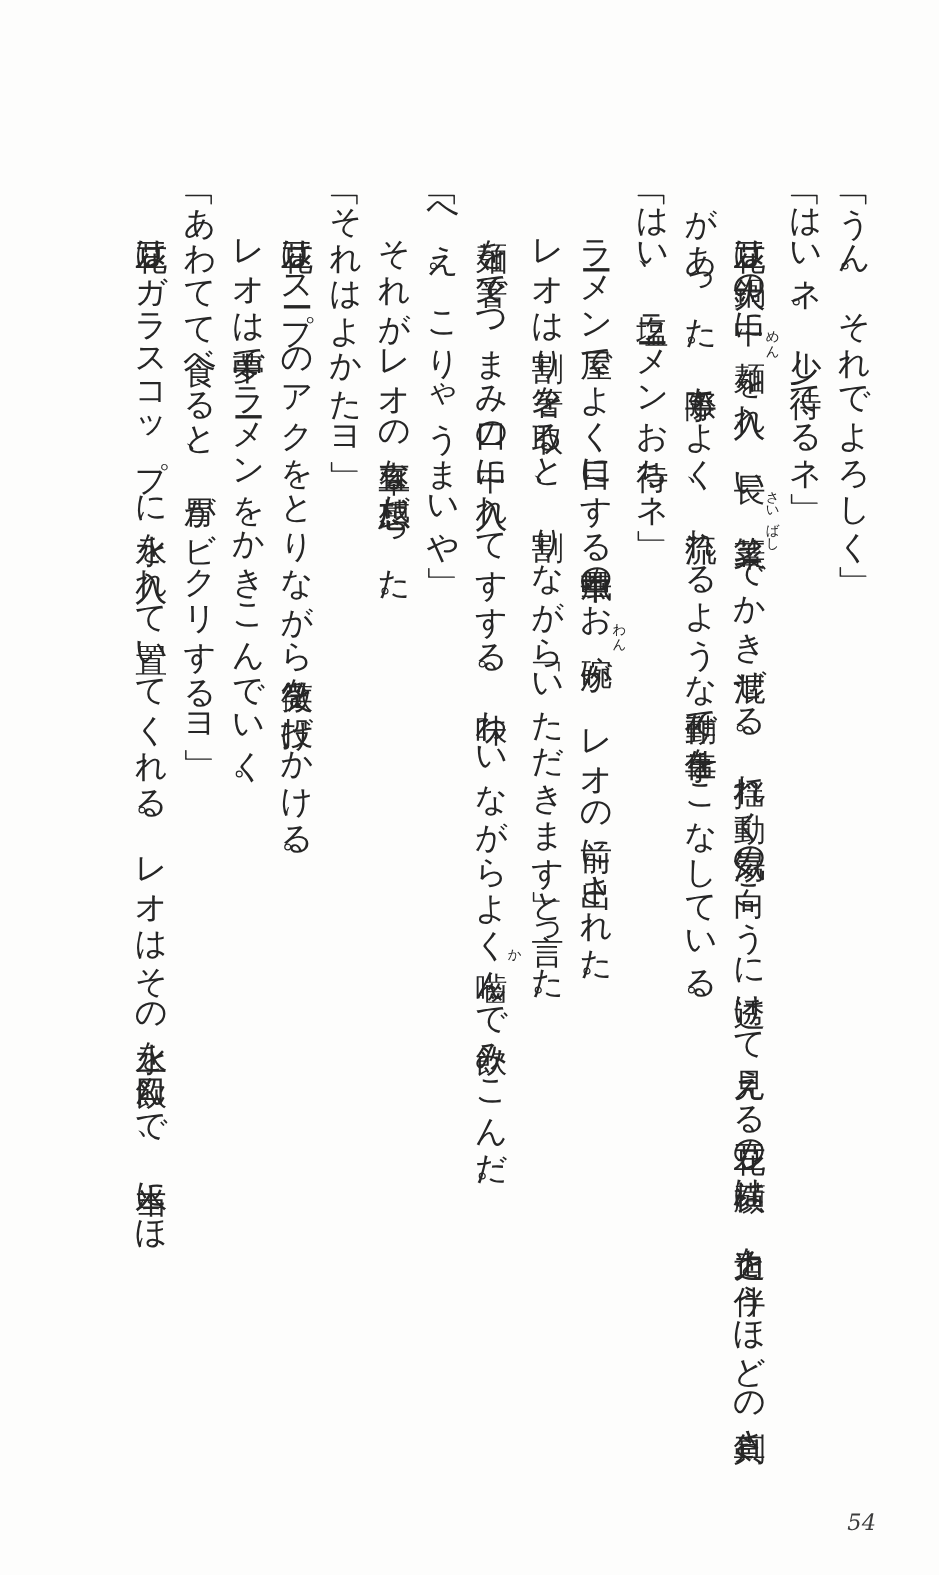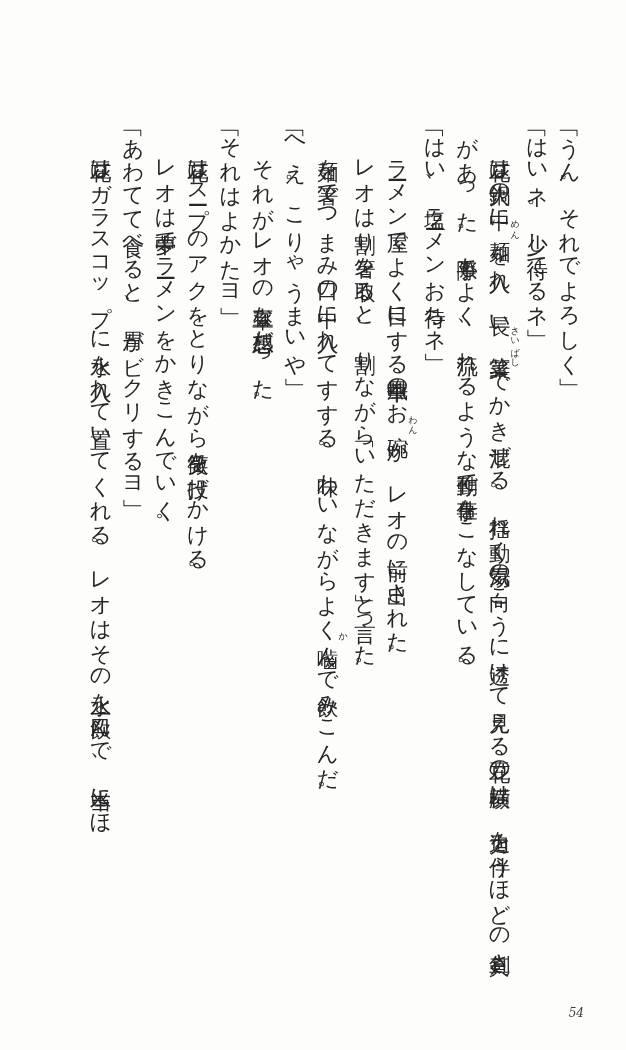--- a/index.html
+++ b/index.html
@@ -42,21 +42,21 @@
     font-size: 9px;
     line-height: 1;
     letter-spacing: 0;
   }
   .page-number {
     position: absolute;
     top: 1006px;
     right: 42px;
     font-family: "DejaVu Serif", "Liberation Serif", serif;
     font-style: italic;
-    font-size: 12px;
+    font-size: 15px;
     color: #3c3c3c;
   }
 </style>
 </head>
 <body>
 
 <div class="page">
   <main class="text-block">
       <p class="para">「うん。それでよろしく」</p>
       <p class="para">「はいネ。少し待てるネ」</p>

